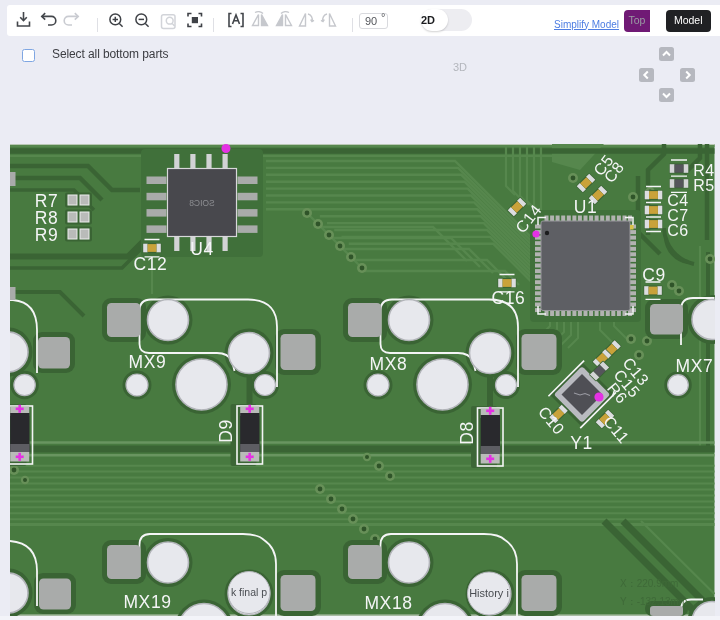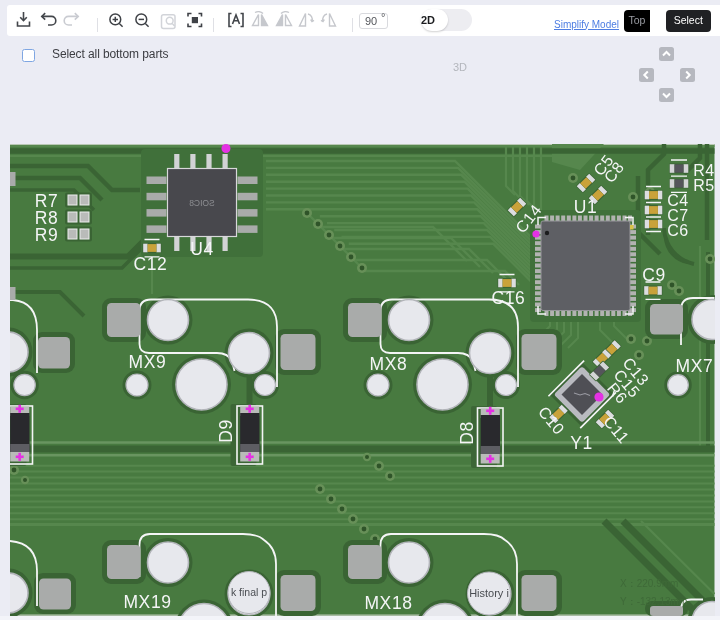--- a/index.html
+++ b/index.html
@@ -7,21 +7,21 @@
   .toolbar{position:absolute;left:7px;top:5px;width:713px;height:30.5px;background:#ffffff;border-radius:3px 0 0 3px;padding-left:48px;}
   .ticon{position:absolute;top:0;}
   .sep{position:absolute;top:13px;width:1px;height:14px;background:#dfe0e5;}
   .anginput{position:absolute;left:352px;top:8px;width:22px;height:14px;border:1px solid #d9dade;border-radius:3px;color:#55575c;font-size:11px;padding-left:5px;line-height:14px;}
   .deg{position:absolute;left:374px;top:6px;color:#55575c;font-size:11px;}
   .pill{position:absolute;left:414px;top:4px;width:51px;height:22px;background:#ededf1;border-radius:11px;}
   .pill .knob{position:absolute;left:0;top:0;width:27px;height:22px;background:#ffffff;border-radius:11px;box-shadow:0 1px 2px rgba(0,0,0,.18);}
   .pill .l2d{position:absolute;left:0;top:0;width:27px;height:22px;text-align:left;line-height:22px;font-size:11px;font-weight:bold;color:#1a1b1e;}
   .pill .l3d{position:absolute;right:0;top:0;width:24px;height:22px;text-align:center;line-height:22px;font-size:11px;color:#b3b6bc;margin-top:47px;}
   .simplify{position:absolute;left:547px;top:13.5px;font-size:10px;color:#4d7de2;text-decoration:underline;}
-  .btnTop{position:absolute;left:617px;top:5px;width:26px;height:21.5px;background:#000000;border-radius:4px 0 0 4px;color:#9a9ca3;font-size:10.5px;text-align:center;line-height:21.5px;}
+  .btnTop{position:absolute;left:617px;top:5px;width:26px;height:21.5px;background:#701a75;border-radius:4px 0 0 4px;color:#9a9ca3;font-size:10.5px;text-align:center;line-height:21.5px;}
   .btnBottom{position:absolute;left:659px;top:5px;width:44.5px;height:21.5px;background:#202124;border-radius:4px;color:#ffffff;font-size:10.5px;text-align:center;line-height:21.5px;}
   .cbx{position:absolute;left:22px;top:49px;width:11px;height:11px;border:1.5px solid #7fa6e2;border-radius:2.5px;background:#fff;}
   .cbxlab{position:absolute;left:52px;top:47px;font-size:12px;color:#3c3d42;letter-spacing:-0.1px;}
   .abtn{position:absolute;width:15px;height:14px;background:#b6b8bf;border-radius:2.5px;}
   .abtn svg{position:absolute;left:0;top:0;}
   #board{position:absolute;left:10px;top:144px;}
 </style>
 </head>
 <body>
 <div class="toolbar">
@@ -90,21 +90,21 @@
 <div class="sep" style="left:345px"></div>
 <div class="anginput">90</div>
     <div class="deg">°</div>
 <div class="pill">
       <div class="knob"></div>
       <div class="l2d">2D</div>
       <div class="l3d">3D</div>
     </div>
 <div class="simplify">Simplify Model</div>
 <div class="btnTop">Top</div>
-<div class="btnBottom">Select</div>
+<div class="btnBottom">Model</div>
 </div>
 <div class="cbx"></div>
 <div class="cbxlab">Select all bottom parts</div>
 <div class="abtn" style="left:659px;top:47px">
     <svg width="15" height="14" viewBox="0 0 15 14" fill="none" stroke="#fff" stroke-width="2">
       <path d="M4 8.5 L7.5 5 L11 8.5"></path>
     </svg>
   </div>
 <div class="abtn" style="left:639px;top:68px">
     <svg width="15" height="14" viewBox="0 0 15 14" fill="none" stroke="#fff" stroke-width="2">

